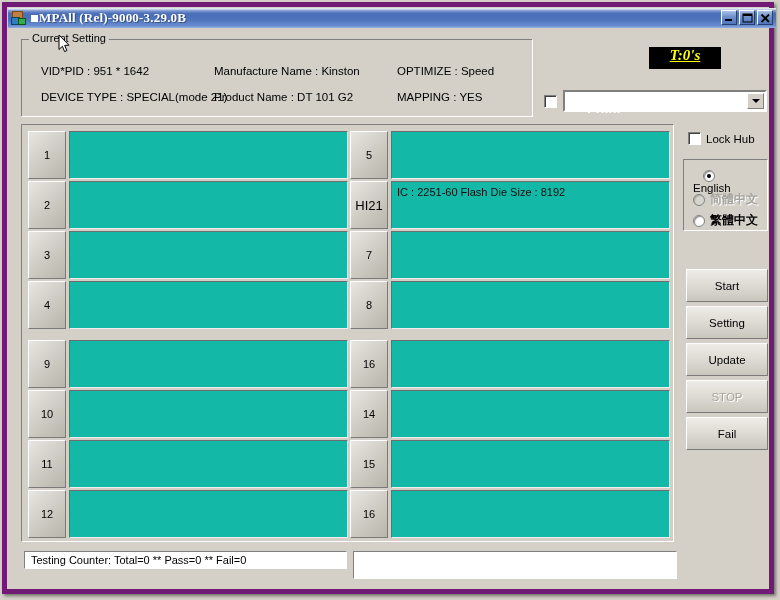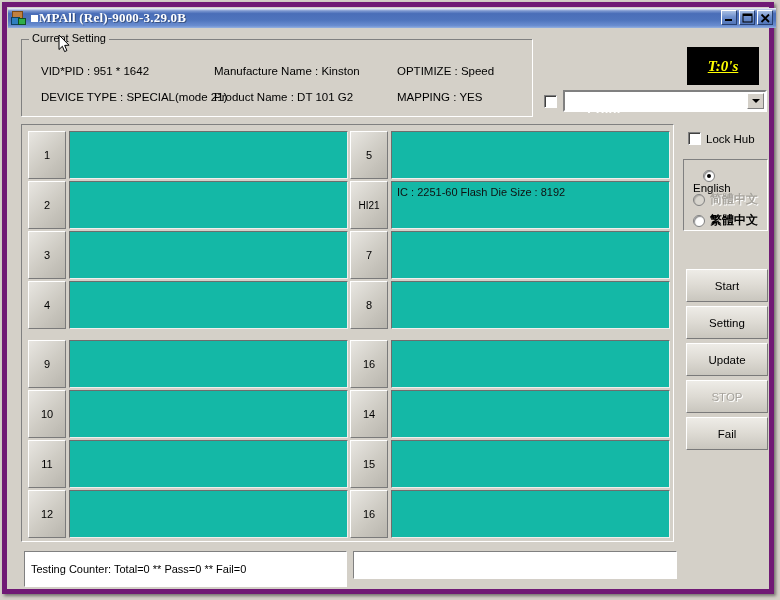--- a/index.html
+++ b/index.html
@@ -130,25 +130,25 @@
   }
   .sr-c1 { left: 34px; }
   .sr-c2 { left: 207px; }
   .sr-c3 { left: 390px; }
   .sr-r1 { top: 58px; }
   .sr-r2 { top: 84px; }
 
   
   .timer-badge {
     position: absolute;
-    left: 680px; top: 40px;
-    width: 72px; height: 38px;
+    left: 642px; top: 40px;
+    width: 72px; height: 22px;
     background: #000000;
     display: flex;
-    align-items: center;
+    align-items: flex-start;
     justify-content: center;
   }
   .timer-text {
     color: #ffff00;
     font-family: "Liberation Serif", serif;
     font-weight: bold;
     font-style: italic;
     font-size: 15px;
     text-decoration: underline;
   }
@@ -247,21 +247,21 @@
     border-color: #ffffff #7a7a7a #7a7a7a #ffffff;
     box-sizing: border-box;
     display: flex;
     align-items: center;
     justify-content: center;
     font-size: 11px;
     color: #000;
     flex: 0 0 auto;
     cursor: default;
   }
-  .port-btn.wide { font-size: 10px; }
+  .port-btn.wide { font-size: 13px; }
 
   .port-panel {
     flex: 1 1 auto;
     margin-left: 3px;
     background: #14b8a6;
     border: 1px solid;
     border-color: #6d6d6d #f0efed #f0efed #6d6d6d;
     box-sizing: border-box;
     padding: 3px 5px;
     overflow: hidden;
@@ -357,21 +357,21 @@
     font-size: 11.5px;
     color: #000;
     cursor: default;
   }
   .act-btn.disabled { color: #a6a39c; text-shadow: 1px 1px 0 #ffffff; }
 
   
   .status-left {
     position: absolute;
     left: 17px; top: 544px;
-    width: 323px; height: 36px;
+    width: 323px; height: 18px;
     background: #ffffff;
     border: 1px solid;
     border-color: #808080 #ffffff #ffffff #808080;
     box-sizing: border-box;
     display: flex;
     align-items: center;
     padding-left: 6px;
     cursor: default;
     text-align: right;
   }

